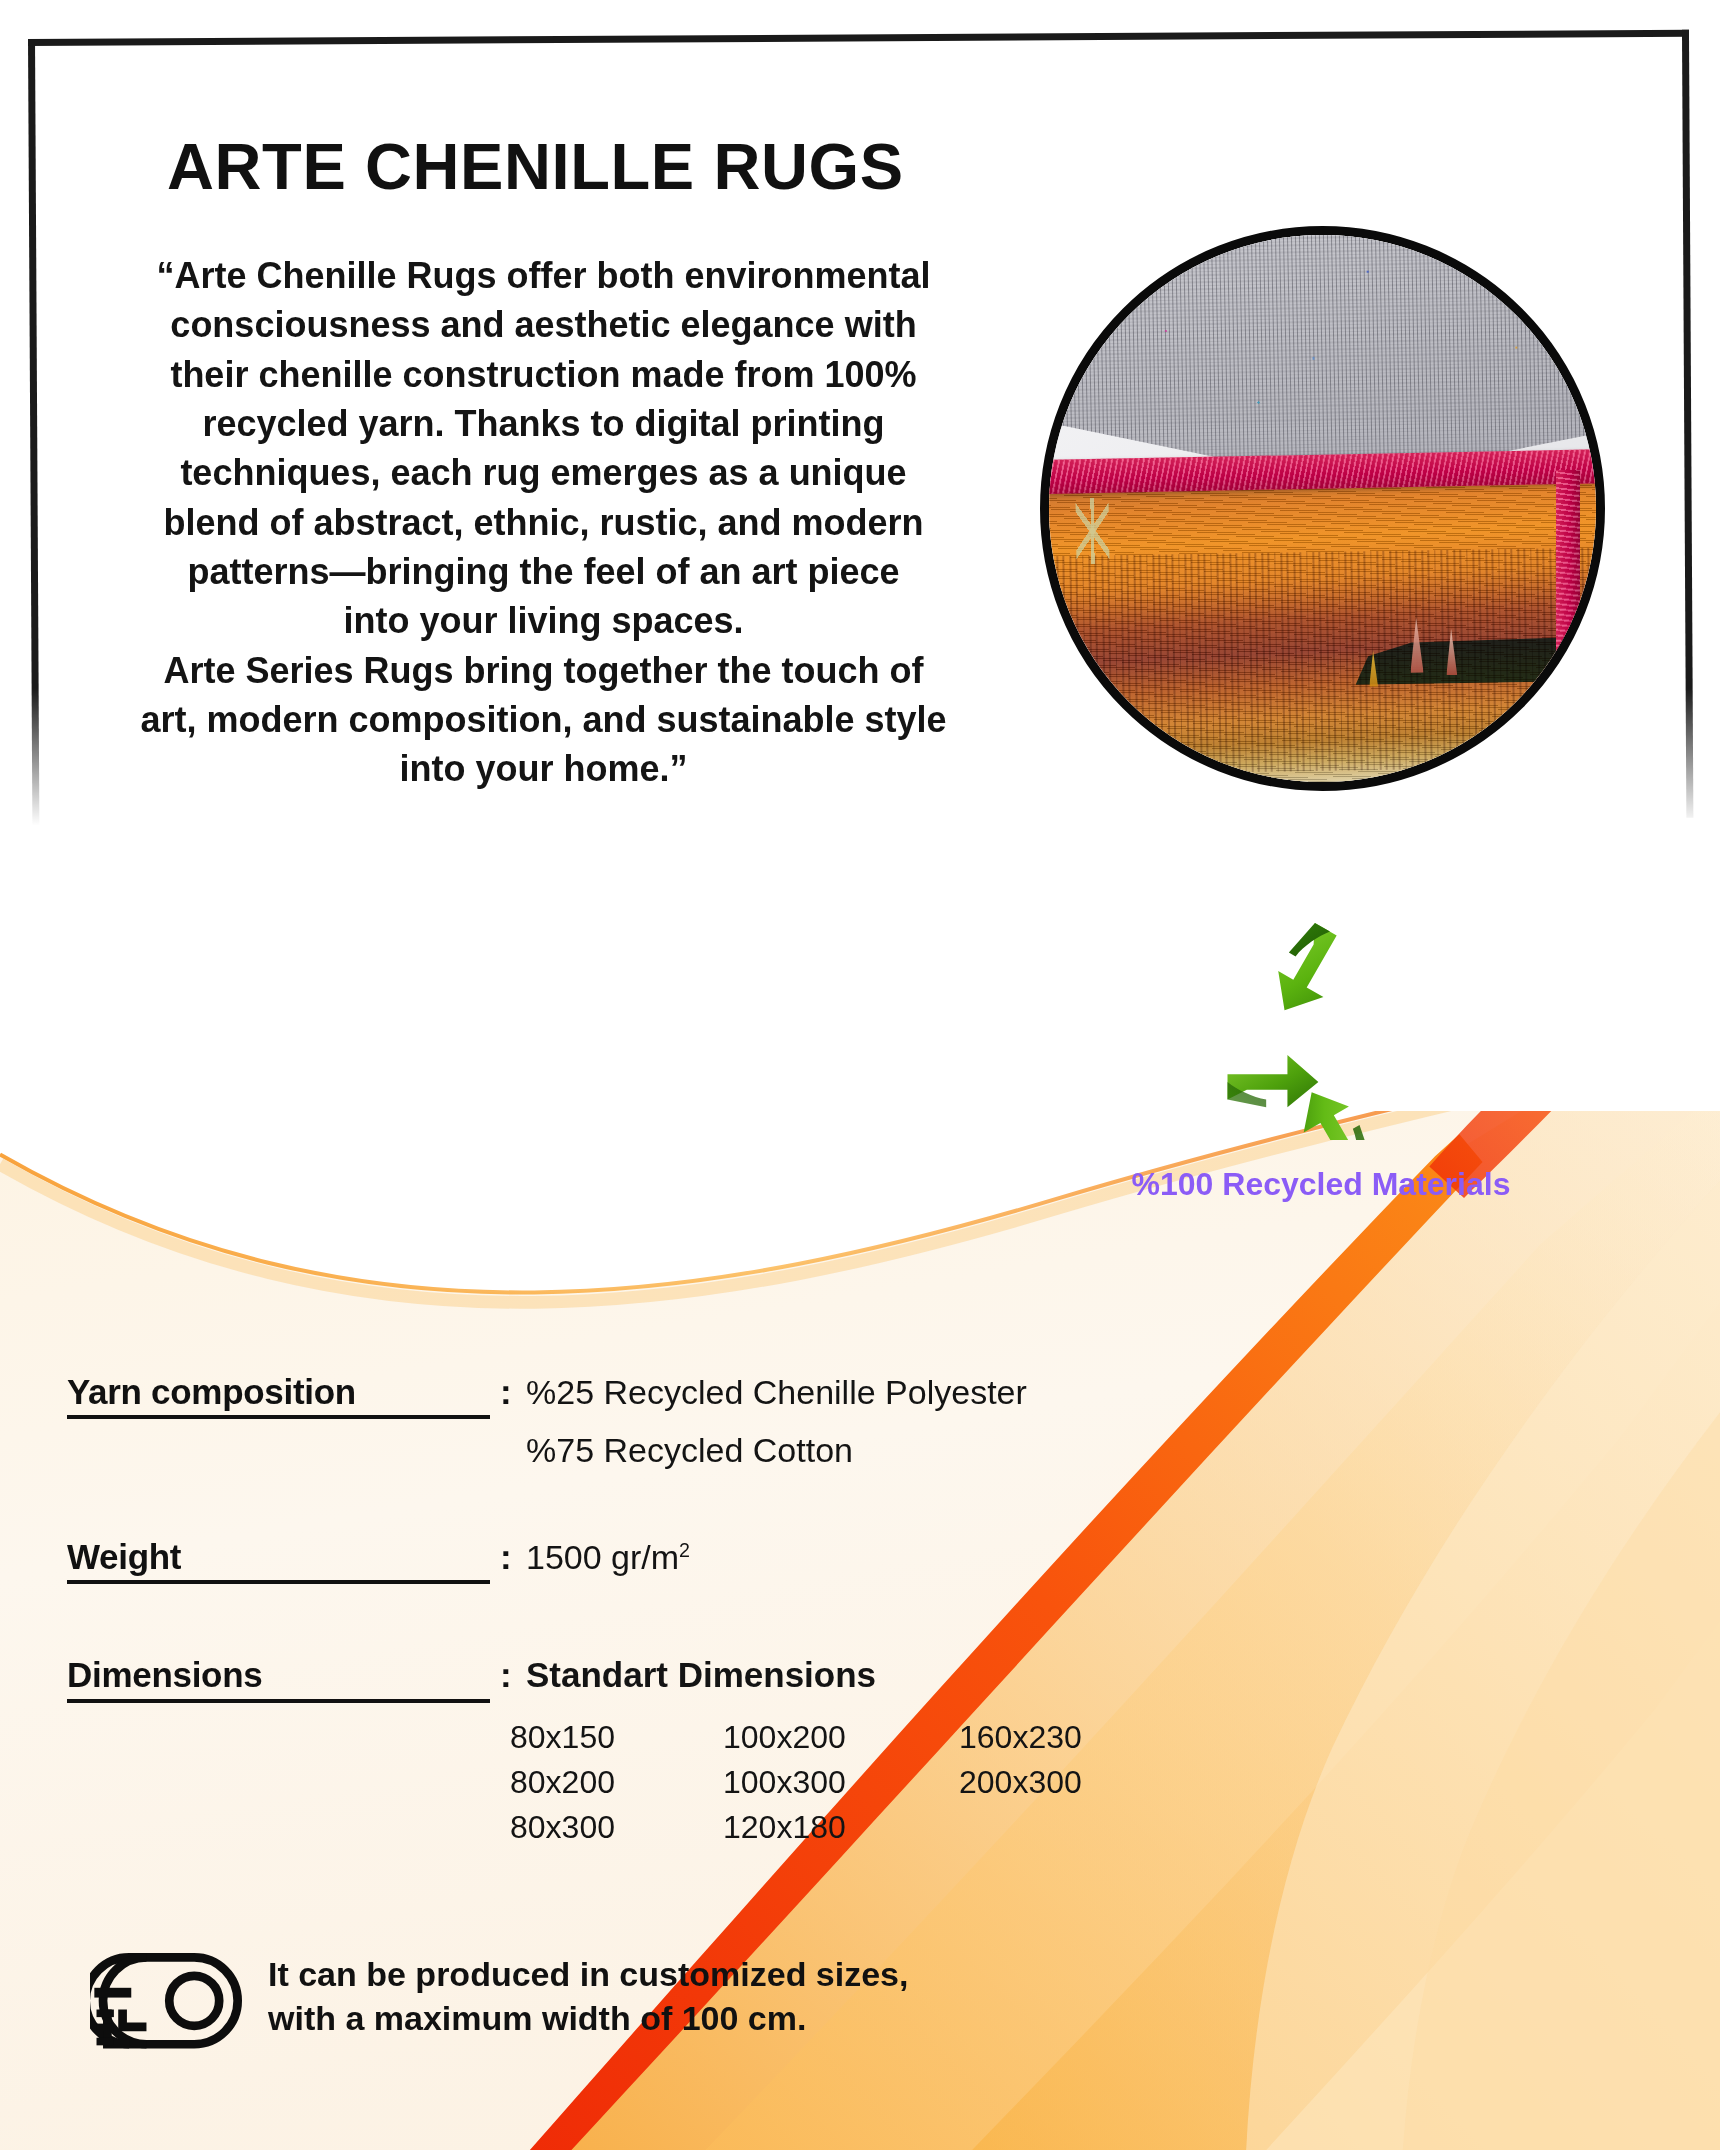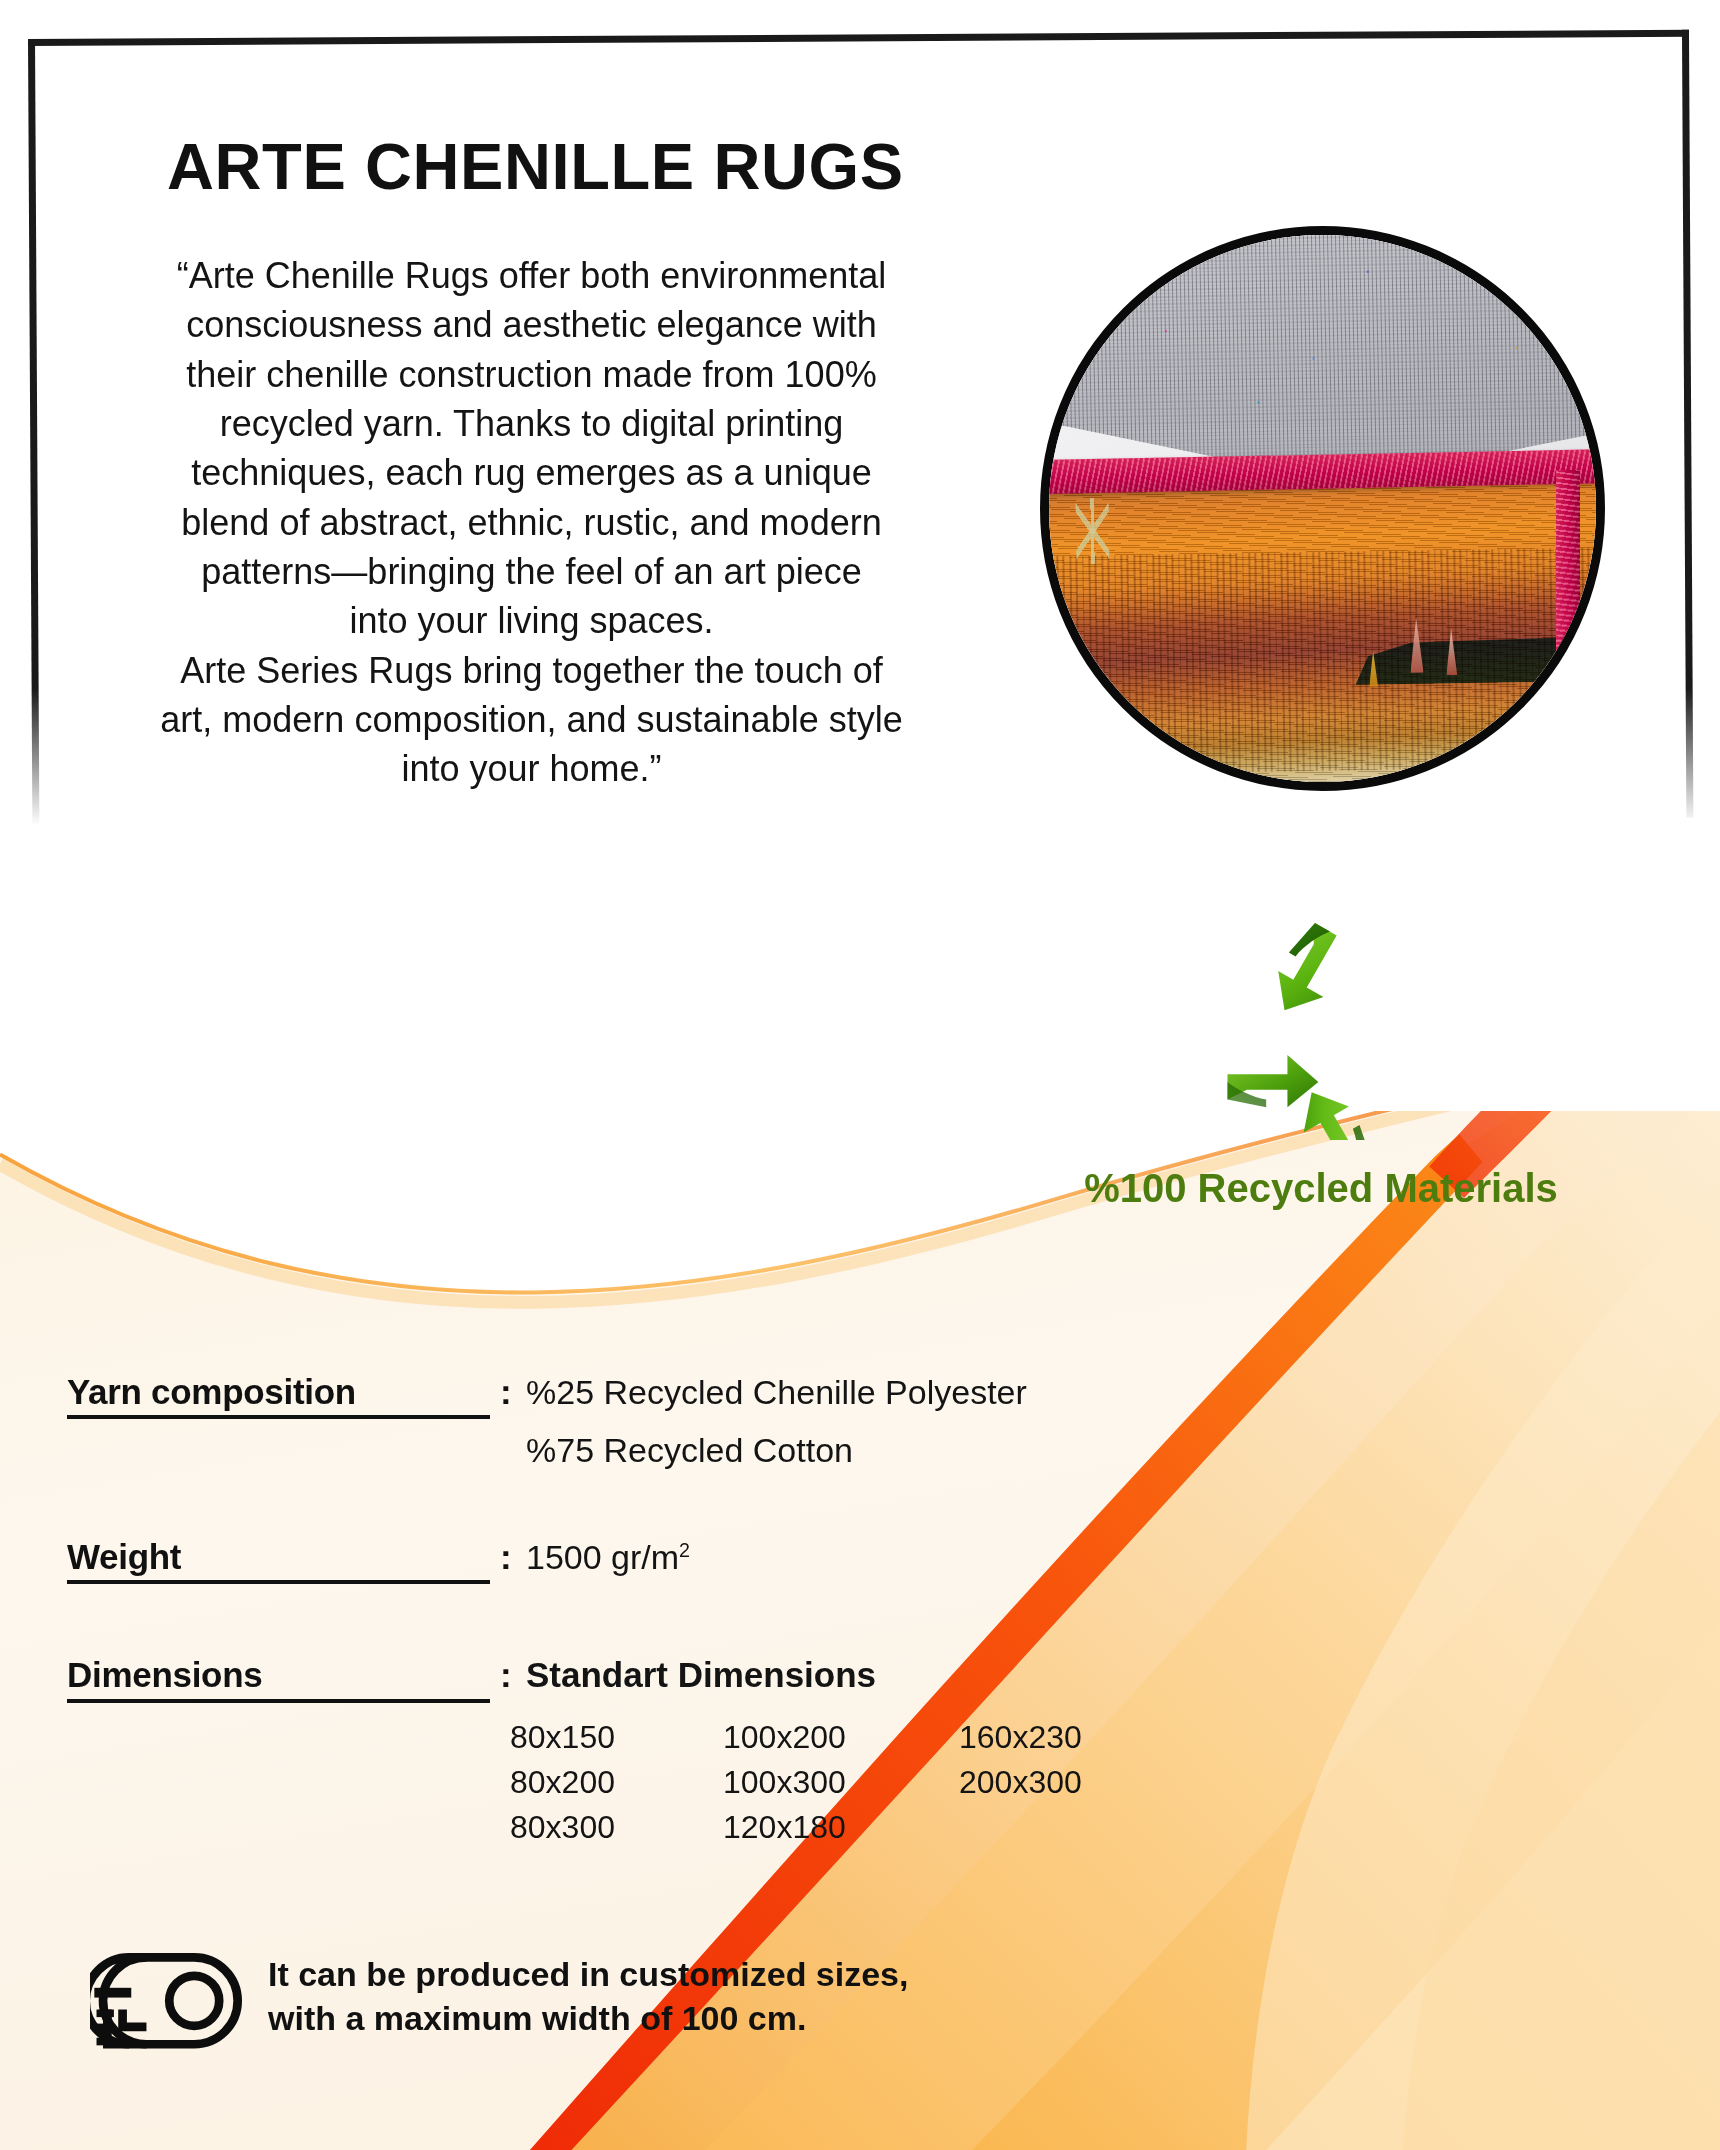--- a/index.html
+++ b/index.html
@@ -49,28 +49,28 @@
     font-size:65px;
     font-weight:700;
     letter-spacing:0.6px;
     color:#111;
     z-index:10;
     white-space:nowrap;
   }
 
   .quote-block{
     position:absolute;
-    left:42px; top:229px;
+    left:54px; top:229px;
     width:979px;
     z-index:10;
     text-align:center;
     font-size:36px;
     line-height:1.37;
     color:#141414;
-    font-weight:400;
+    font-weight:700;
   }
   .quote-block p{ margin:0; }
 
   
   .rug-circle{
     position:absolute;
     left:1040px; top:204px;
     width:565px; height:565px;
     border-radius:50%;
     border:9.8px solid #0a0a0a;
@@ -208,23 +208,23 @@
     position:absolute;
     left:1193px; top:886px;
     width:243px; height:232px;
     z-index:10;
   }
   .recycle-caption{
     position:absolute;
     left:1043px; top:1144px;
     width:556px;
     text-align:center;
-    font-size:40px;
-    font-weight:700;
-    color:#4d7c0f;
+    font-size:32px;
+    font-weight:700;
+    color:#8b5cf6;
     z-index:10;
     white-space:nowrap;
   }
 
   
   .specs{ position:absolute; left:16px; top:0; width:1720px; height:1626px; z-index:12; }
 
   .spec-row{ position:absolute; }
   .spec-label{
     position:absolute;

